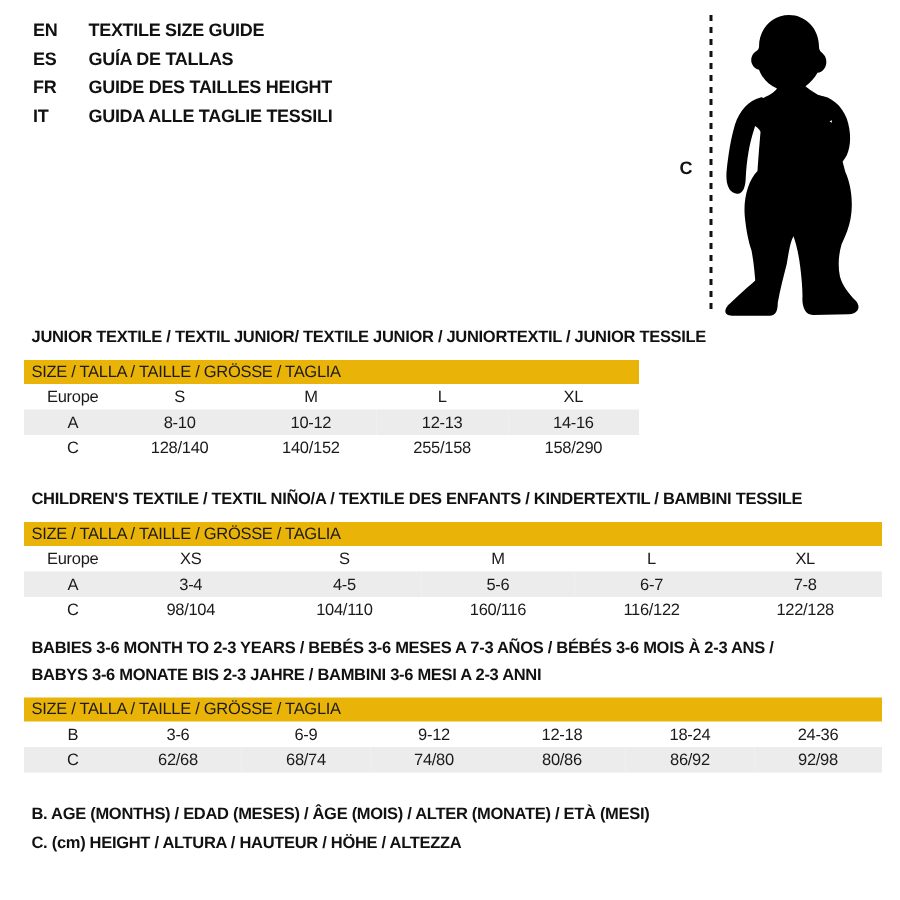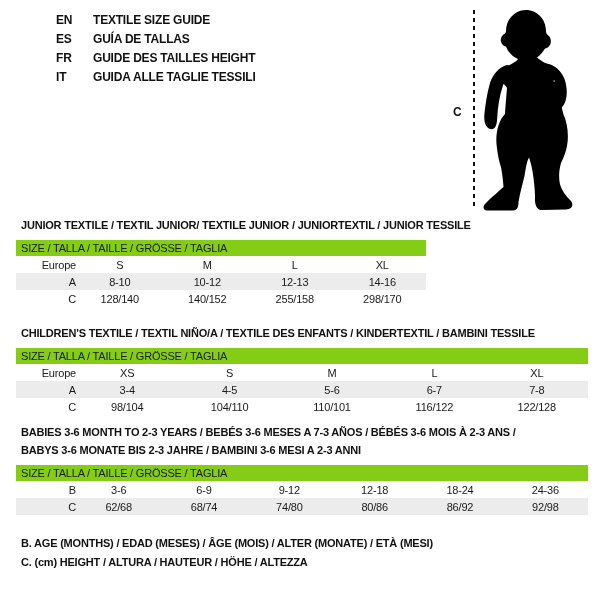--- a/index.html
+++ b/index.html
@@ -10,21 +10,21 @@
     background:#ffffff;
     font-family:"Liberation Sans", sans-serif;
     color:#111111;
     overflow:hidden;
   }
 
   
   .lang-block { position:absolute; left:22px; top:10px; }
   .lang-row { display:flex; height:19px; align-items:center; }
   .lang-code {
-    width:37px; font-size:12px; font-weight:bold; letter-spacing:-0.2px;margin-left:34px;
+    width:37px; font-size:12px; font-weight:bold; letter-spacing:-0.2px;
   }
   .lang-label {
     font-size:12px; font-weight:bold; letter-spacing:-0.2px; white-space:nowrap;
   }
 
   
   .dash-line {
     position:absolute; left:473px; top:10px; width:2px; height:200px;
     background:repeating-linear-gradient(to bottom, #111 0px, #111 4px, transparent 4px, transparent 8px);
   }
@@ -45,30 +45,30 @@
   #title-3 { top:423px; }
 
   table.size-table {
     position:absolute; border-collapse:collapse; table-layout:fixed;
   }
   #table-1 { left:16px; top:240px; width:410px; }
   #table-2 { left:16px; top:348px; width:572px; }
   #table-3 { left:16px; top:465px; width:572px; }
 
   td.size-bar {
-    background:#84cc16; height:16px;
+    background:#eab308; height:16px;
     font-size:11px; letter-spacing:-0.2px; color:#1c1c1c;
     padding-left:5px; text-align:left;
   }
   tr.data-row { height:17px; }
   tr.data-row td {
     font-size:11px; letter-spacing:-0.2px; color:#1a1a1a;
     text-align:center; vertical-align:middle;
   }
-  tr.data-row td.row-label { text-align:right; padding-left:5px; }
+  tr.data-row td.row-label { text-align:center; padding-left:5px; }
   tr.shaded td { background:#ececec; }
   col.label-col { width:60px; }
 
   
   .notes-block { position:absolute; left:21px; top:534px; }
   .note-line {
     font-size:11px; font-weight:bold; letter-spacing:-0.2px;
     line-height:19px; white-space:nowrap;
   }
 </style>
@@ -185,21 +185,21 @@
     <td>8-10</td>
     <td>10-12</td>
     <td>12-13</td>
     <td>14-16</td>
   </tr>
   <tr class="data-row">
     <td class="row-label">C</td>
     <td>128/140</td>
     <td>140/152</td>
     <td>255/158</td>
-    <td>298/170</td>
+    <td>158/290</td>
   </tr>
 </tbody>
   </table>
 
 <div class="section-title" id="title-2">CHILDREN'S TEXTILE / TEXTIL NIÑO/A / TEXTILE DES ENFANTS / KINDERTEXTIL / BAMBINI TESSILE</div>
 
 <table class="size-table" id="table-2">
   <colgroup>
       <col class="label-col">
       <col>
@@ -225,21 +225,21 @@
     <td>3-4</td>
     <td>4-5</td>
     <td>5-6</td>
     <td>6-7</td>
     <td>7-8</td>
   </tr>
   <tr class="data-row">
     <td class="row-label">C</td>
     <td>98/104</td>
     <td>104/110</td>
-    <td>110/101</td>
+    <td>160/116</td>
     <td>116/122</td>
     <td>122/128</td>
   </tr>
 </tbody>
   </table>
 
 <div class="section-title" id="title-3">
   <div>BABIES 3-6 MONTH TO 2-3 YEARS / BEBÉS 3-6 MESES A 7-3 AÑOS / BÉBÉS 3-6 MOIS À 2-3 ANS /</div>
   <div>BABYS 3-6 MONATE BIS 2-3 JAHRE / BAMBINI 3-6 MESI A 2-3 ANNI</div>
 </div>

